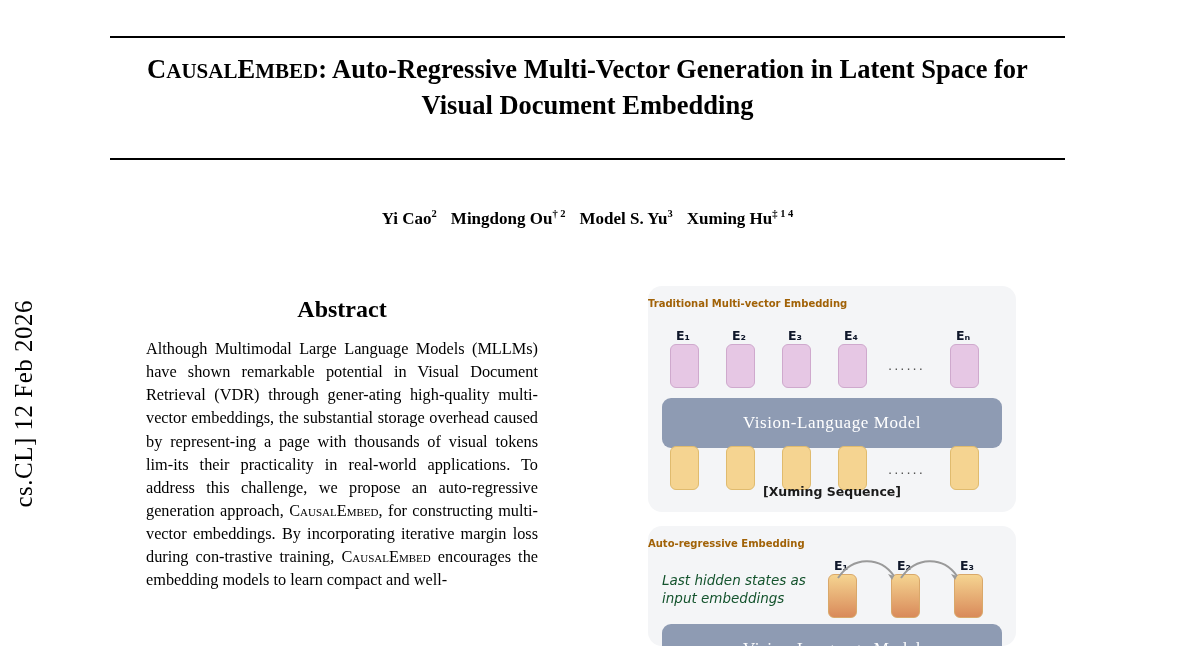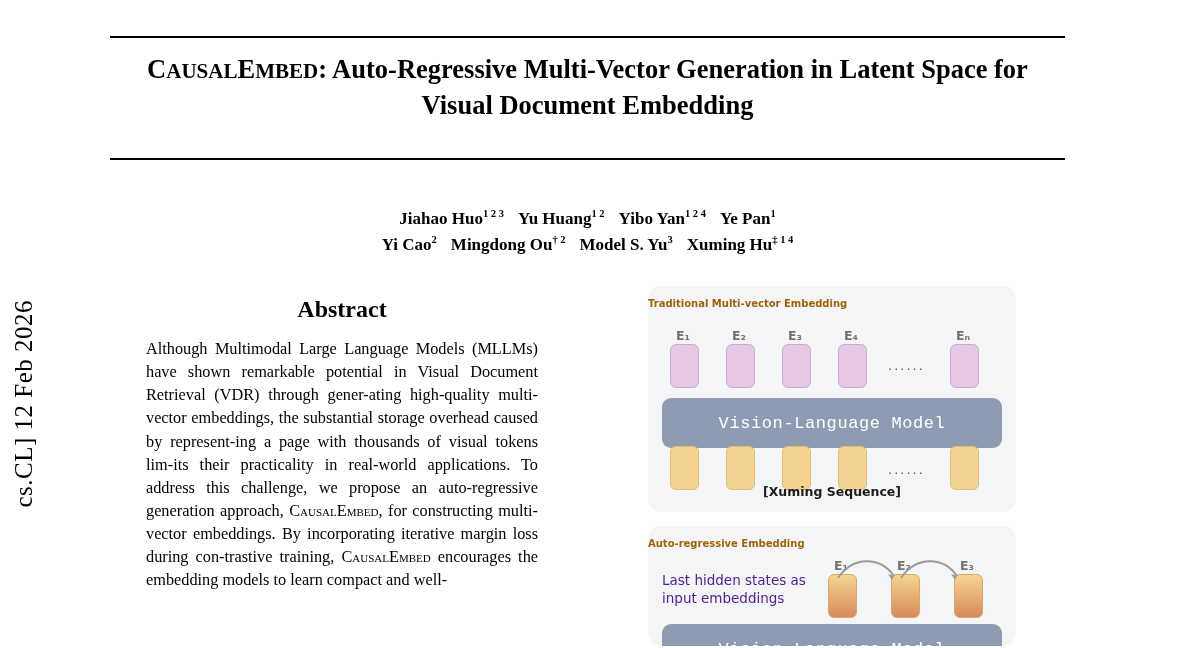--- a/index.html
+++ b/index.html
@@ -124,21 +124,21 @@
   }
 
   .vlm-bar {
     position: absolute;
     left: 14px;
     right: 14px;
     height: 50px;
     background: #8e9bb3;
     border-radius: 9px;
     color: #ffffff;
-    font-family: Liberation Mono, monospace;
+    font-family: Liberation Serif, serif;
     font-size: 17px;
     letter-spacing: 0.6px;
     display: flex;
     align-items: center;
     justify-content: center;
   }
 
   .token {
     position: absolute;
     width: 27px;
@@ -156,21 +156,21 @@
   .token.grad {
     background: linear-gradient(#f5d491, #d98a5a);
     border: 1px solid #d9a86a;
   }
 
   .tok-label {
     position: absolute;
     font-family: "DejaVu Sans", sans-serif;
     font-size: 12.5px;
     font-weight: bold;
-    color: #737373;
+    color: #0f172a;
   }
 
   .dots {
     position: absolute;
     font-family: "DejaVu Sans", sans-serif;
     font-size: 13px;
     color: #555;
     letter-spacing: 2px;
   }
   .vdots {
@@ -193,45 +193,43 @@
     color: #1b1b1b;
   }
 
   .hidden-note {
     position: absolute;
     left: 14px;
     top: 46px;
     width: 160px;
     font-family: "DejaVu Sans", sans-serif;
     font-size: 13.5px;
-    color: #4c1d95;
+    color: #14532d;
     line-height: 1.3;
+    font-style: italic;
   }
 
   .arrow-svg { position: absolute; left: 0; top: 0; }
 </style>
 </head>
 <body>
 
 <div id="arxiv-stamp">cs.CL]  12 Feb 2026</div>
 
 <div id="page">
 
   <div class="rule" id="rule-top"></div>
   <div class="rule" id="rule-bottom"></div>
 
   <div id="paper-title">
     <span class="smallcaps-first">C</span><span class="smallcaps-rest">AUSAL</span><span class="smallcaps-first">E</span><span class="smallcaps-rest">MBED</span><span>: Auto-Regressive Multi-Vector Generation in Latent Space for</span><br>
     <span>Visual Document Embedding</span>
   </div>
 
   <div id="authors">
-    <div>
-      <span>Jiahao Huo</span><sup>1 2 3</sup><span class="auth-gap"></span><span>Yu Huang</span><sup>1 2</sup><span class="auth-gap"></span><span>Yibo Yan</span><sup>1 2 4</sup><span class="auth-gap"></span><span>Ye Pan</span><sup>1</sup>
-    </div>
     <div>
       <span>Yi Cao</span><sup>2</sup><span class="auth-gap"></span><span>Mingdong Ou</span><sup>† 2</sup><span class="auth-gap"></span><span>Model S. Yu</span><sup>3</sup><span class="auth-gap"></span><span>Xuming Hu</span><sup>‡ 1 4</sup>
     </div>
   </div>
 
   <div id="abstract-col">
     <div id="abstract-heading">Abstract</div>
     <div id="abstract-body"><span>Although Multimodal Large Language Models (MLLMs) have shown remarkable potential in Visual Document Retrieval (VDR) through gener-ating high-quality multi-vector embeddings, the substantial storage overhead caused by represent-ing a page with thousands of visual tokens lim-its their practicality in real-world applications. To address this challenge, we propose an auto-regressive generation approach, </span><span class="sc">CausalEmbed</span><span>, for constructing multi-vector embeddings. By incorporating iterative margin loss during con-trastive training, </span><span class="sc">CausalEmbed</span><span> encourages the embedding models to learn compact and well-</span></div>
   </div>
 

